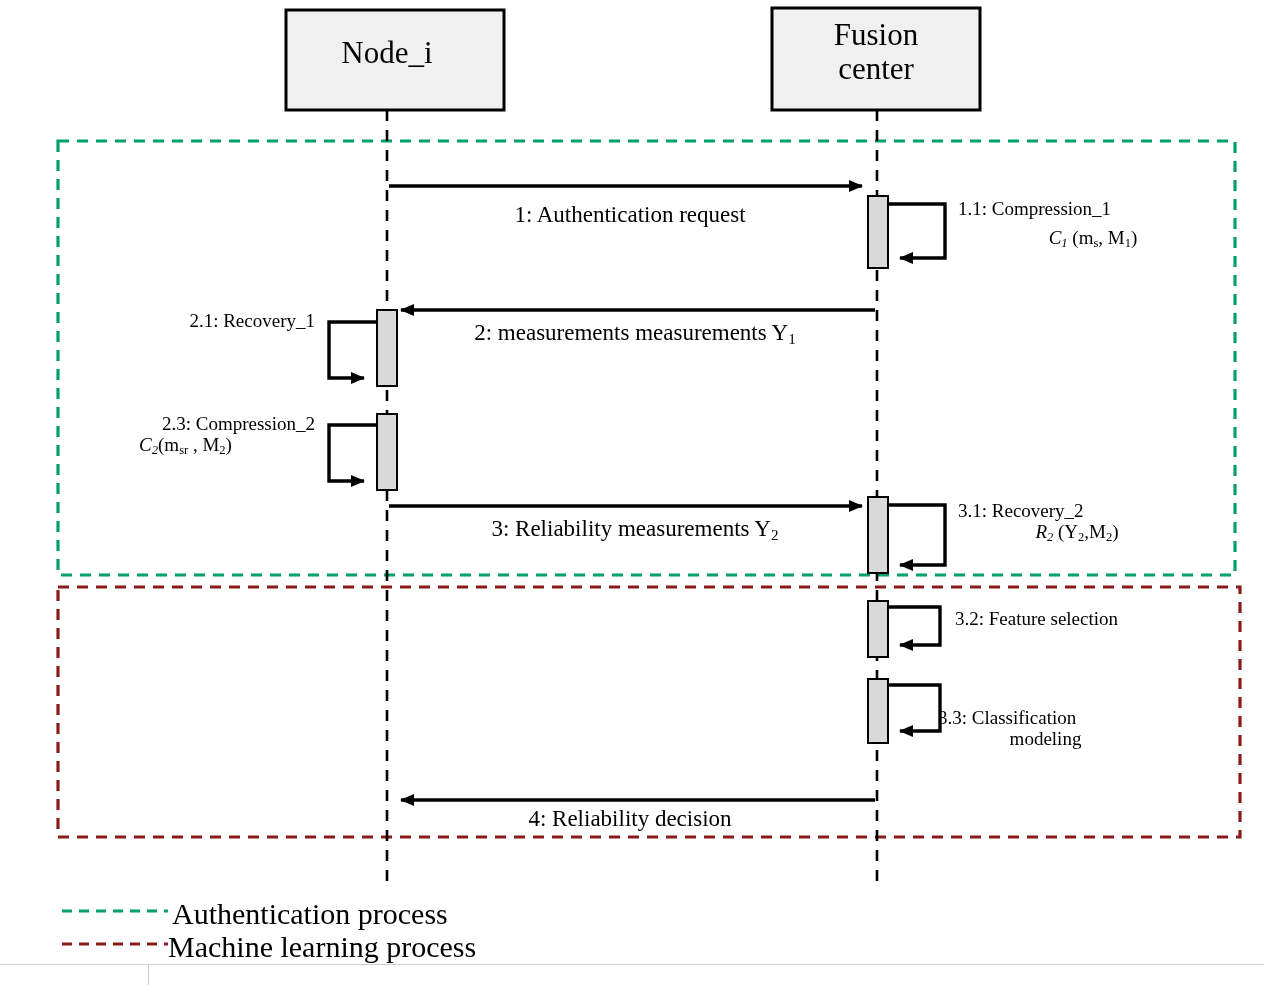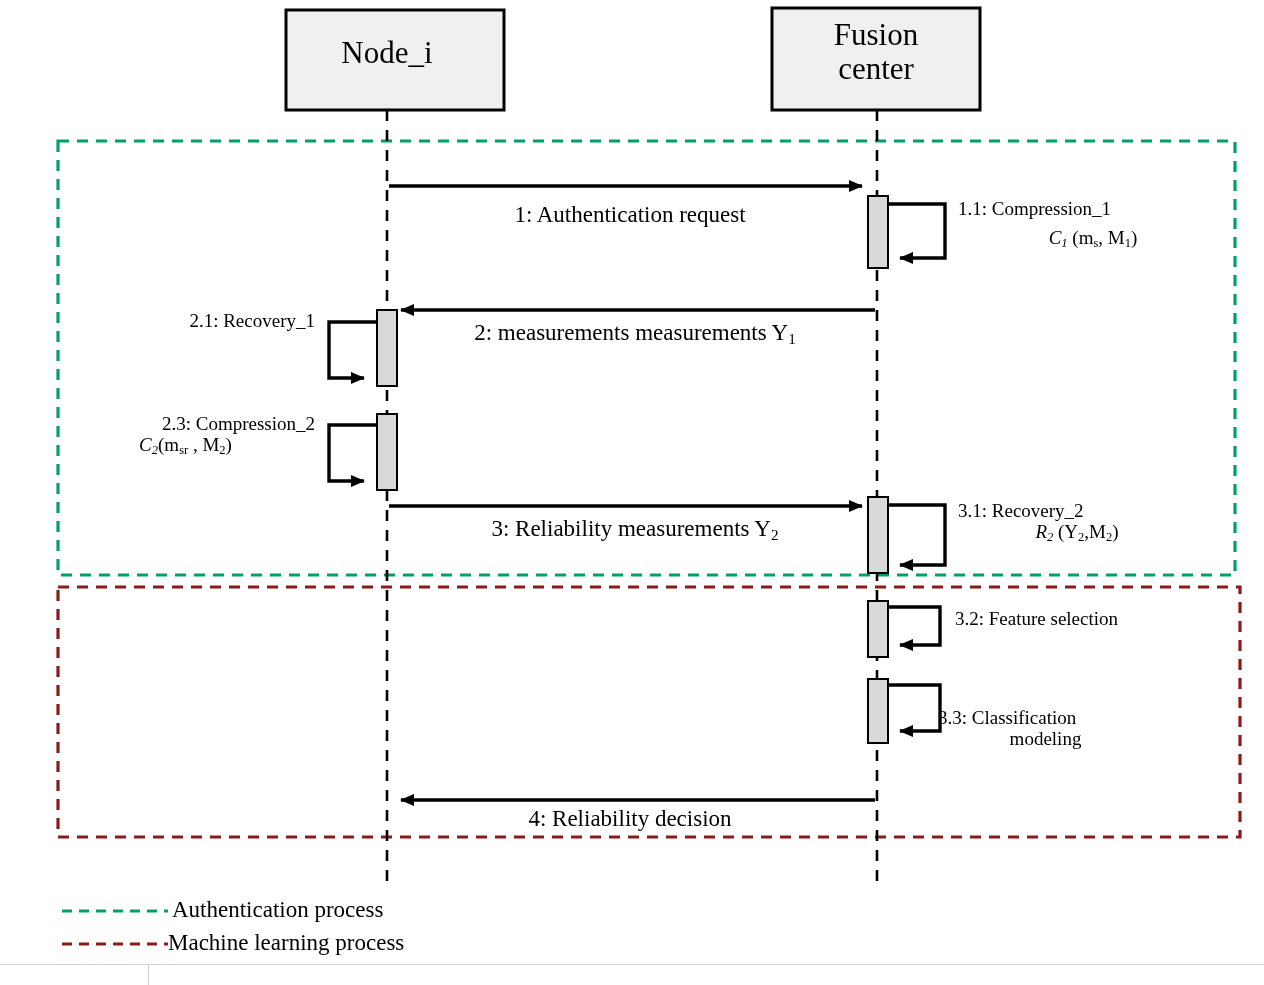--- a/index.html
+++ b/index.html
@@ -34,21 +34,21 @@
   }
   .participant-label {
     font-size: 31px;
     text-align: center;
     white-space: pre-line;
     line-height: 1.10;
   }
   .msg-label { font-size: 23px; margin-top: 44px; }
   .note-label { font-size: 19px; }
   .note-label .fl { font-style: italic; }
-  .legend-label { font-size: 23px; }
+  .legend-label { font-size: 30px; }
   sub {
     font-size: 0.66em;
     vertical-align: -0.26em;
     line-height: 0;
   }
   .ctr { text-align: center; }
   .rgt { text-align: right; }
   .bottom-strip {
     position: absolute;
     left: 0;

